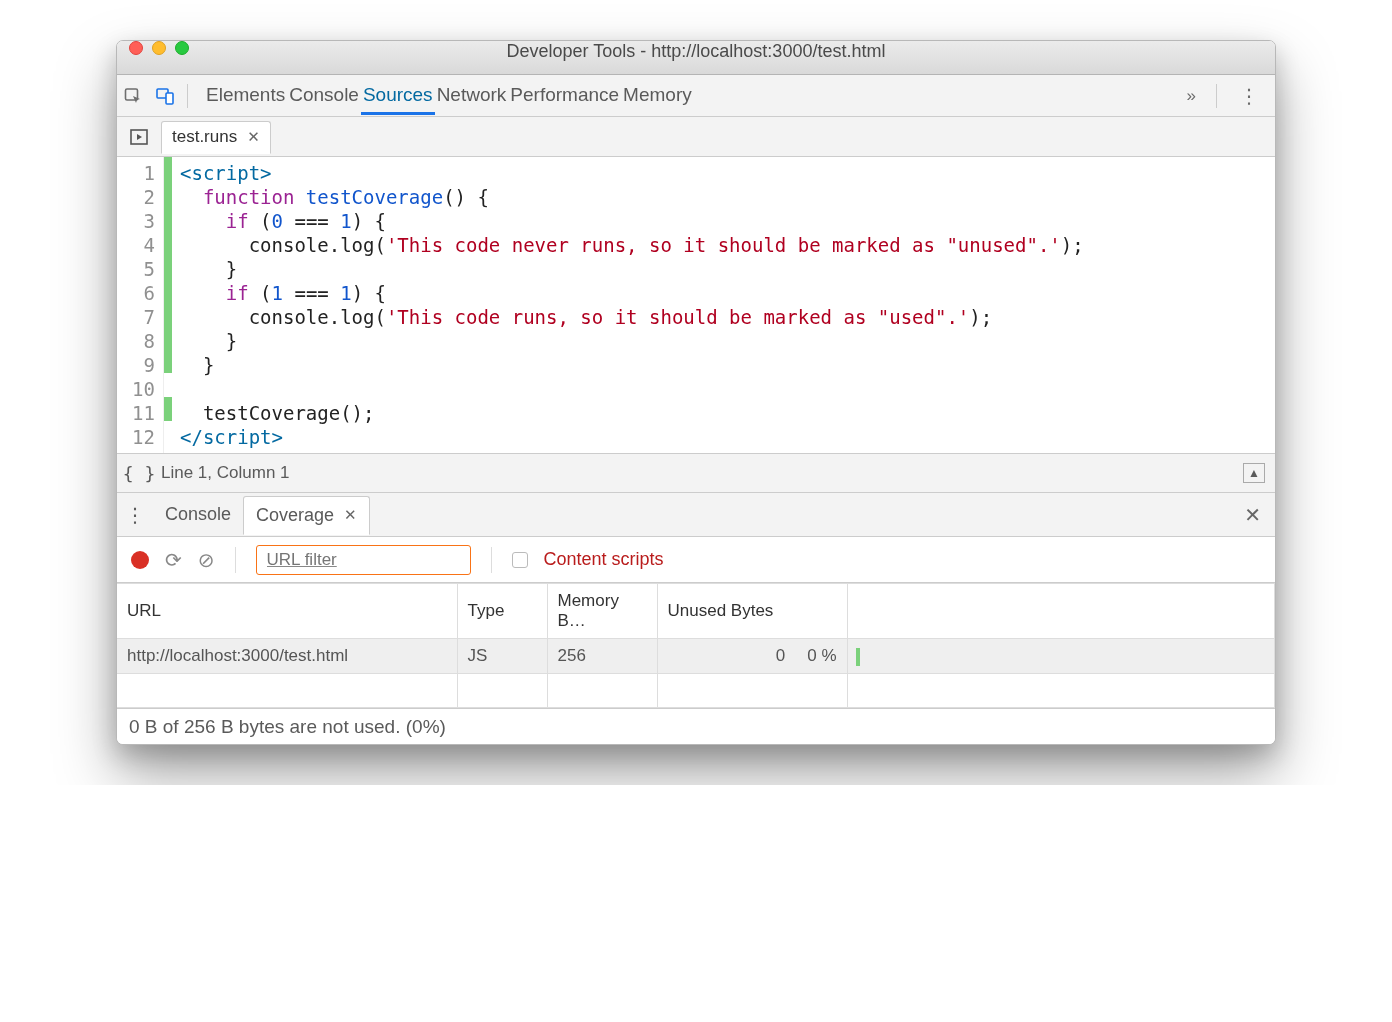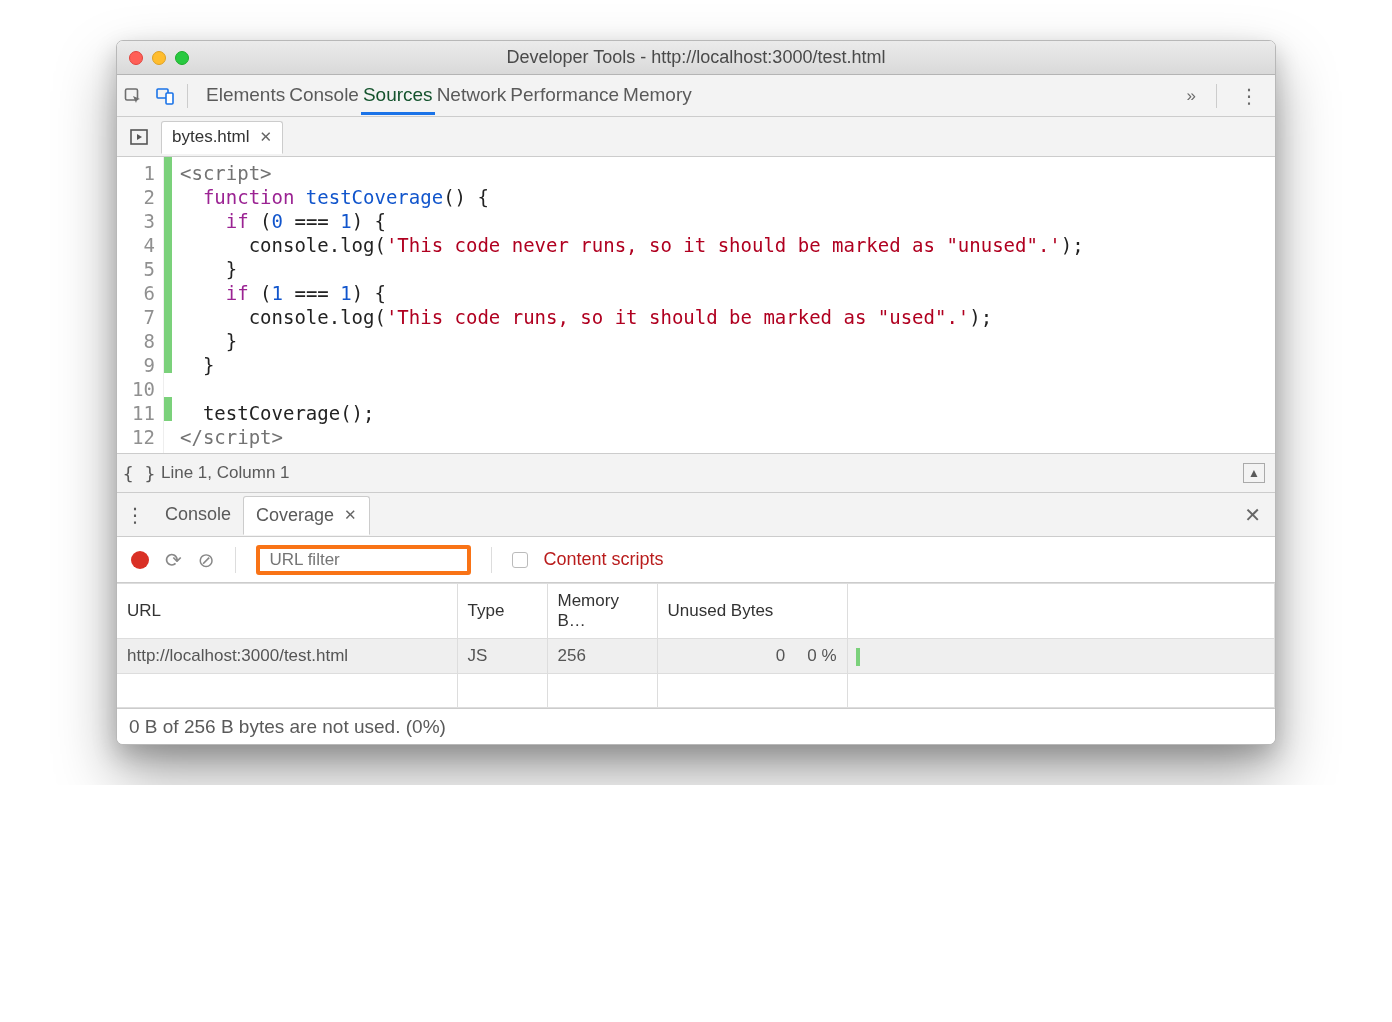--- a/index.html
+++ b/index.html
@@ -20,42 +20,42 @@
     font-size: 16px;
     color: #333;
   }
 
   
   .titlebar {
     height: 34px;
     background: linear-gradient(#ebebeb,#d9d9d9);
     border-bottom: 1px solid #b4b4b4;
     display: flex;
-    align-items: center;
+    align-items: flex-start;
     position: relative;
   }
   .traffic { display:flex; gap:9px; margin-left:12px; }
   .tl { width:14px; height:14px; border-radius:50%; }
   .tl.red{background:#ff5f57;border:1px solid #e0443e;}
   .tl.yel{background:#ffbd2e;border:1px solid #dea123;}
   .tl.grn{background:#28c940;border:1px solid #1dad2b;}
   .title { position:absolute; left:0; right:0; text-align:center; font-size:18px; color:#4a4a4a; pointer-events:none;}
 
   
   .toolbar {
     height: 42px;
     border-bottom: 1px solid #ccc;
     display:flex; align-items:center;
     background:#f3f3f3;
   }
   .toolbar .icon-btn { width:32px; display:flex; justify-content:center; color:#6e6e6e; }
   .sep { width:1px; height:24px; background:#ccc; margin:0 6px;}
   .tabs { display:flex; margin-left:10px; font-size:19px; color:#5a5a5a;}
   .tab { padding: 8px 2px 9px; cursor:pointer; }
-  .tab.active { color:#14532d; border-bottom:3px solid #1a73e8; padding-bottom:6px;}
+  .tab.active { color:#0369a1; border-bottom:3px solid #1a73e8; padding-bottom:6px;}
   .toolbar .spacer{flex:1;}
   .chev { font-size:17px; color:#6b6b6b; padding:0 14px;}
   .kebab { font-size:20px; color:#6b6b6b; padding:0 16px;}
 
   
   .filetabs {
     display:flex; align-items:center;
     border-bottom:1px solid #ccc;
     background:#f3f3f3;
     height:40px;
@@ -75,21 +75,21 @@
 
   
   .editor { display:flex; font-family: Menlo, Consolas, monospace; font-size:19px; line-height:24px; background:#fff;}
   .gutter { background:#fff; text-align:right; color:#909090; padding:4px 0; user-select:none; border-right:1px solid #eee;}
   .gutter .ln{ padding-right:8px; min-width:46px;}
   .cov-col{ width:8px; }
   .cov-col div{ height:24px;}
   .cov-green{ background:#7bd17b;}
   .code { padding:4px 0 4px 8px; white-space:pre; flex:1;}
   .code .row{ height:24px;}
-  .kw{color:#737373;}
+  .kw{color:#0369a1;}
   .fn{color:#9b2393;}
   .nm{color:#1155cc;}
   .str{color:#b00020;}
   .num{color:#1155cc;}
   .pl{color:#222;}
 
   
   .statusbar {
     height:40px;
     border-top:1px solid #ccc;
@@ -128,21 +128,21 @@
     height:46px;
     border-bottom:1px solid #ccc;
     background:#fff;
     display:flex; align-items:center; gap:16px;
     padding-left:14px;
     color:#888;
   }
   .rec{ width:18px; height:18px; border-radius:50%; background:#d93025;}
   .reload, .block{ font-size:20px;}
   .vline{ width:1px; height:26px; background:#ddd; margin:0 4px;}
-  .url-filter{ border:4px solid #f97316; border-radius:3px; height:30px; width:215px; padding:0 10px; font-size:17px; color:#888;}
+  .url-filter{ border:1px solid #f97316; border-radius:3px; height:30px; width:215px; padding:0 10px; font-size:17px; color:#888;text-decoration:underline;}
   .chk{ width:16px;height:16px;border:1px solid #bbb;border-radius:3px;}
   .cs-label{ color:#b91c1c; font-size:18px;}
 
   
   table.cov{ width:100%; border-collapse:collapse; font-size:17px; color:#555;}
   table.cov th, table.cov td{
     border:1px solid #ddd; border-left:none; padding:7px 10px; text-align:left;
     height:34px;
   }
   table.cov th:first-child, table.cov td:first-child{ border-left:none;}
@@ -209,21 +209,21 @@
   </div>
 
   <div class="filetabs">
     <div class="run-icon">
       <svg width="20" height="20" viewBox="0 0 20 20">
           <rect x="2" y="3" width="16" height="14" fill="none" stroke="#555" stroke-width="1.6"></rect>
           <path d="M8 7 L13 10 L8 13 Z" fill="#555"></path>
         </svg>
     </div>
     <div class="file-tab">
-      <span>bytes.html</span>
+      <span>test.runs</span>
       <span class="close-x">✕</span>
     </div>
   </div>
 
   <div class="editor">
     <div class="gutter" id="gutter">
         <div class="ln">1</div>
         <div class="ln">2</div>
         <div class="ln">3</div>
         <div class="ln">4</div>

